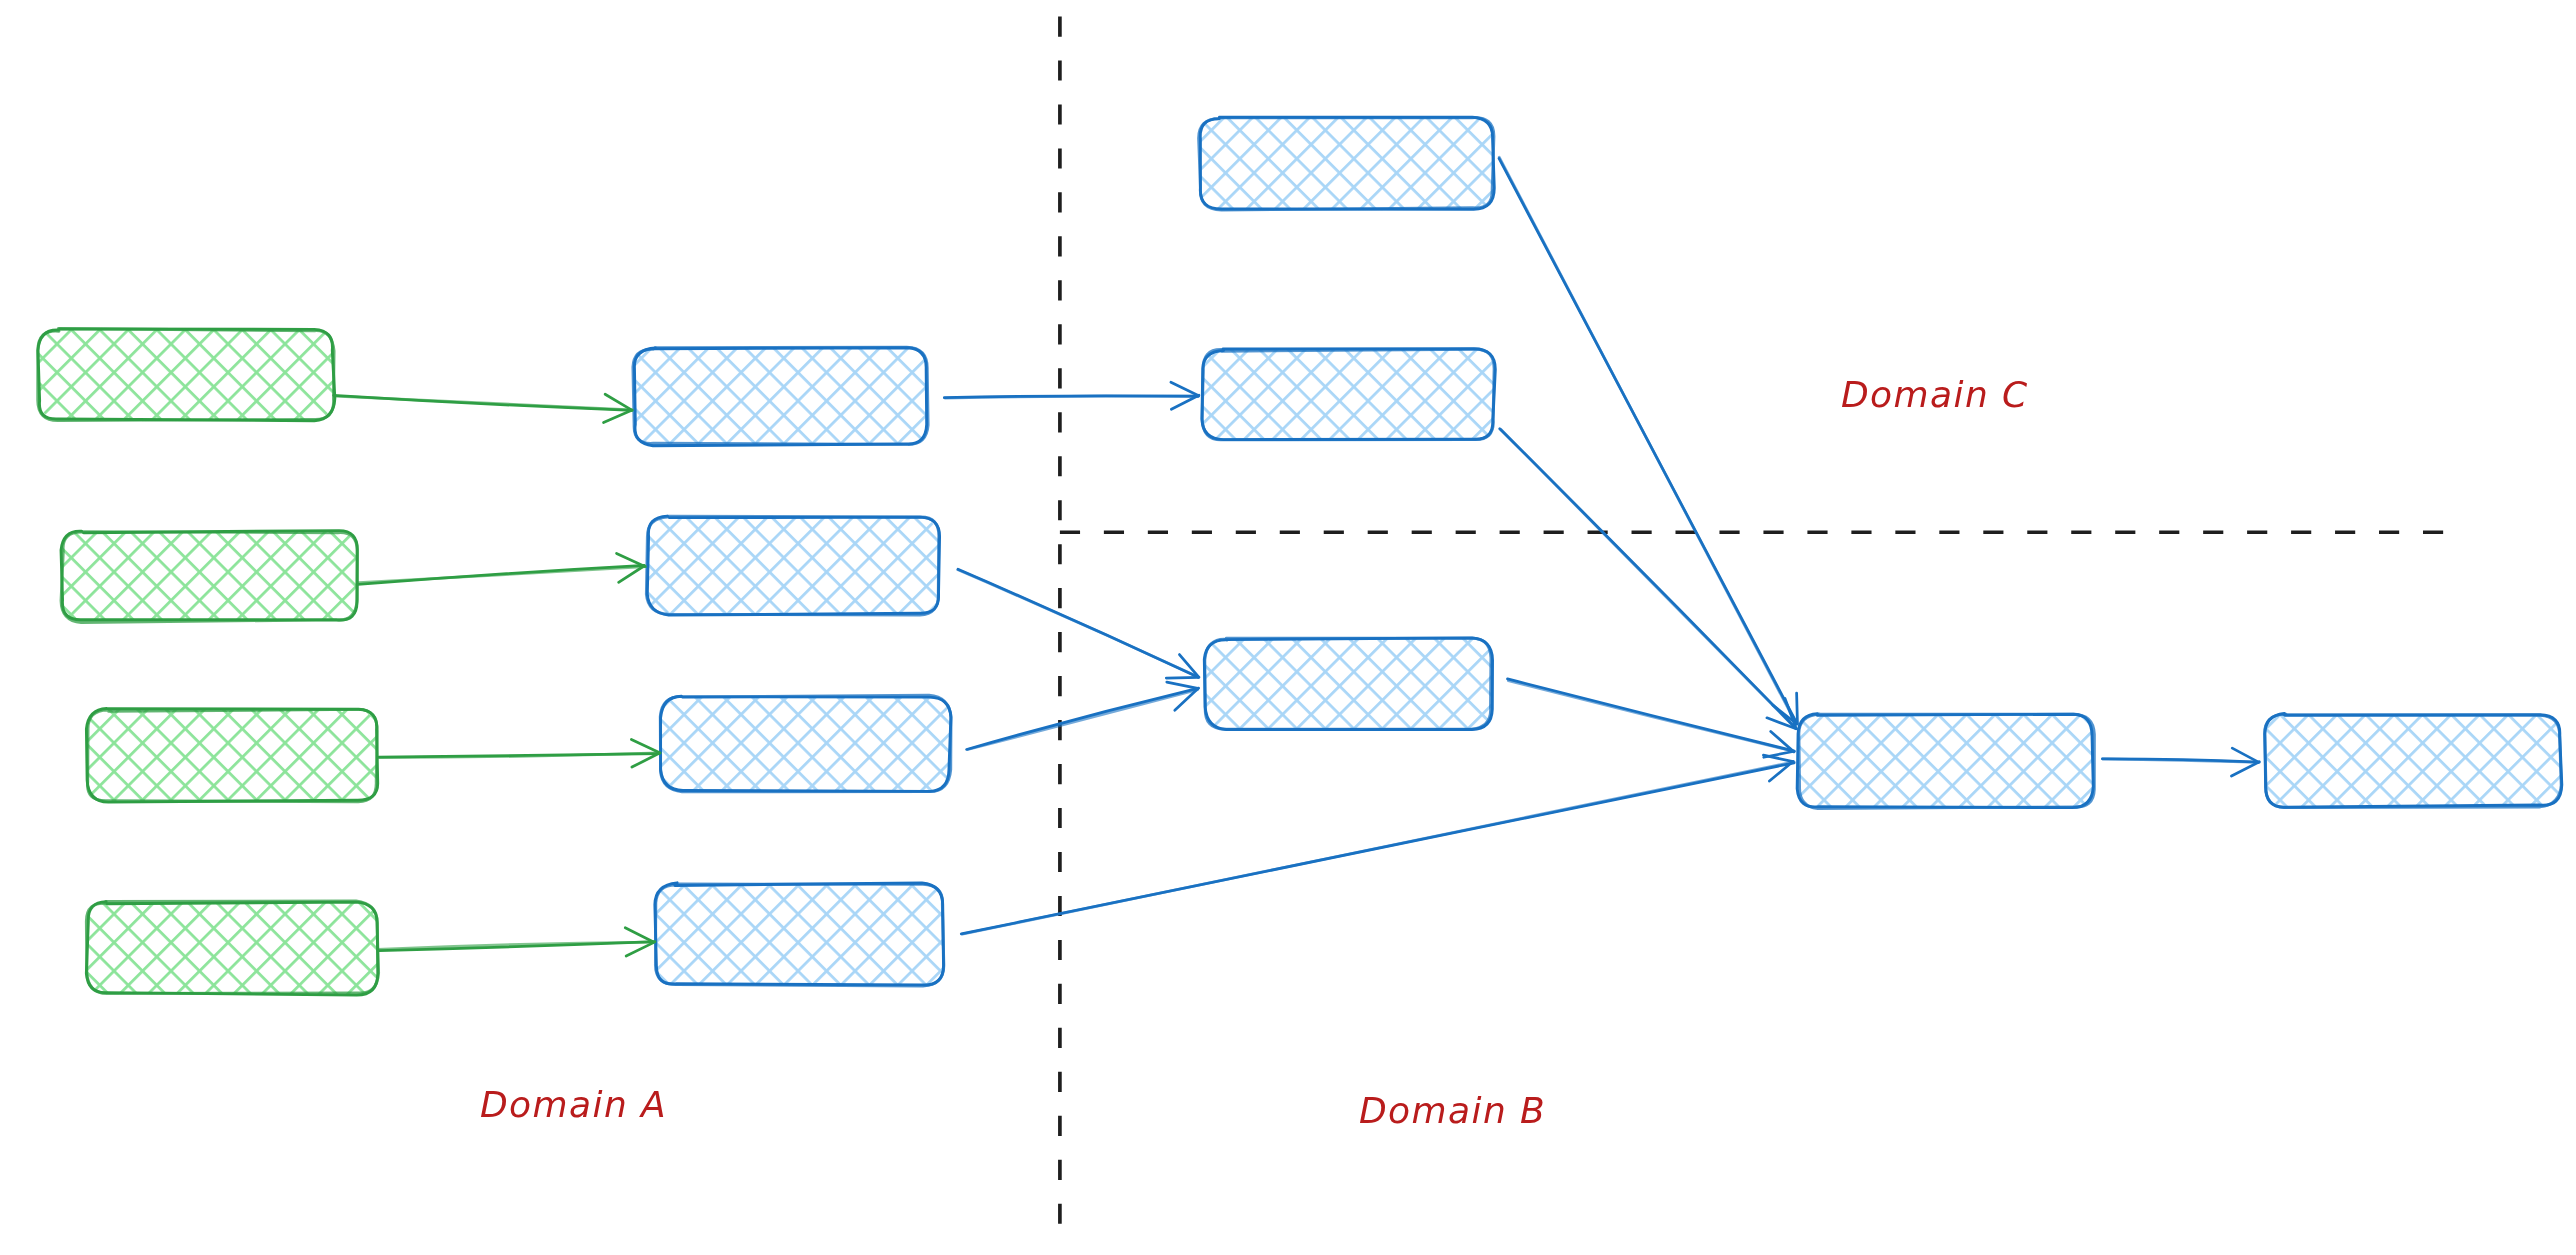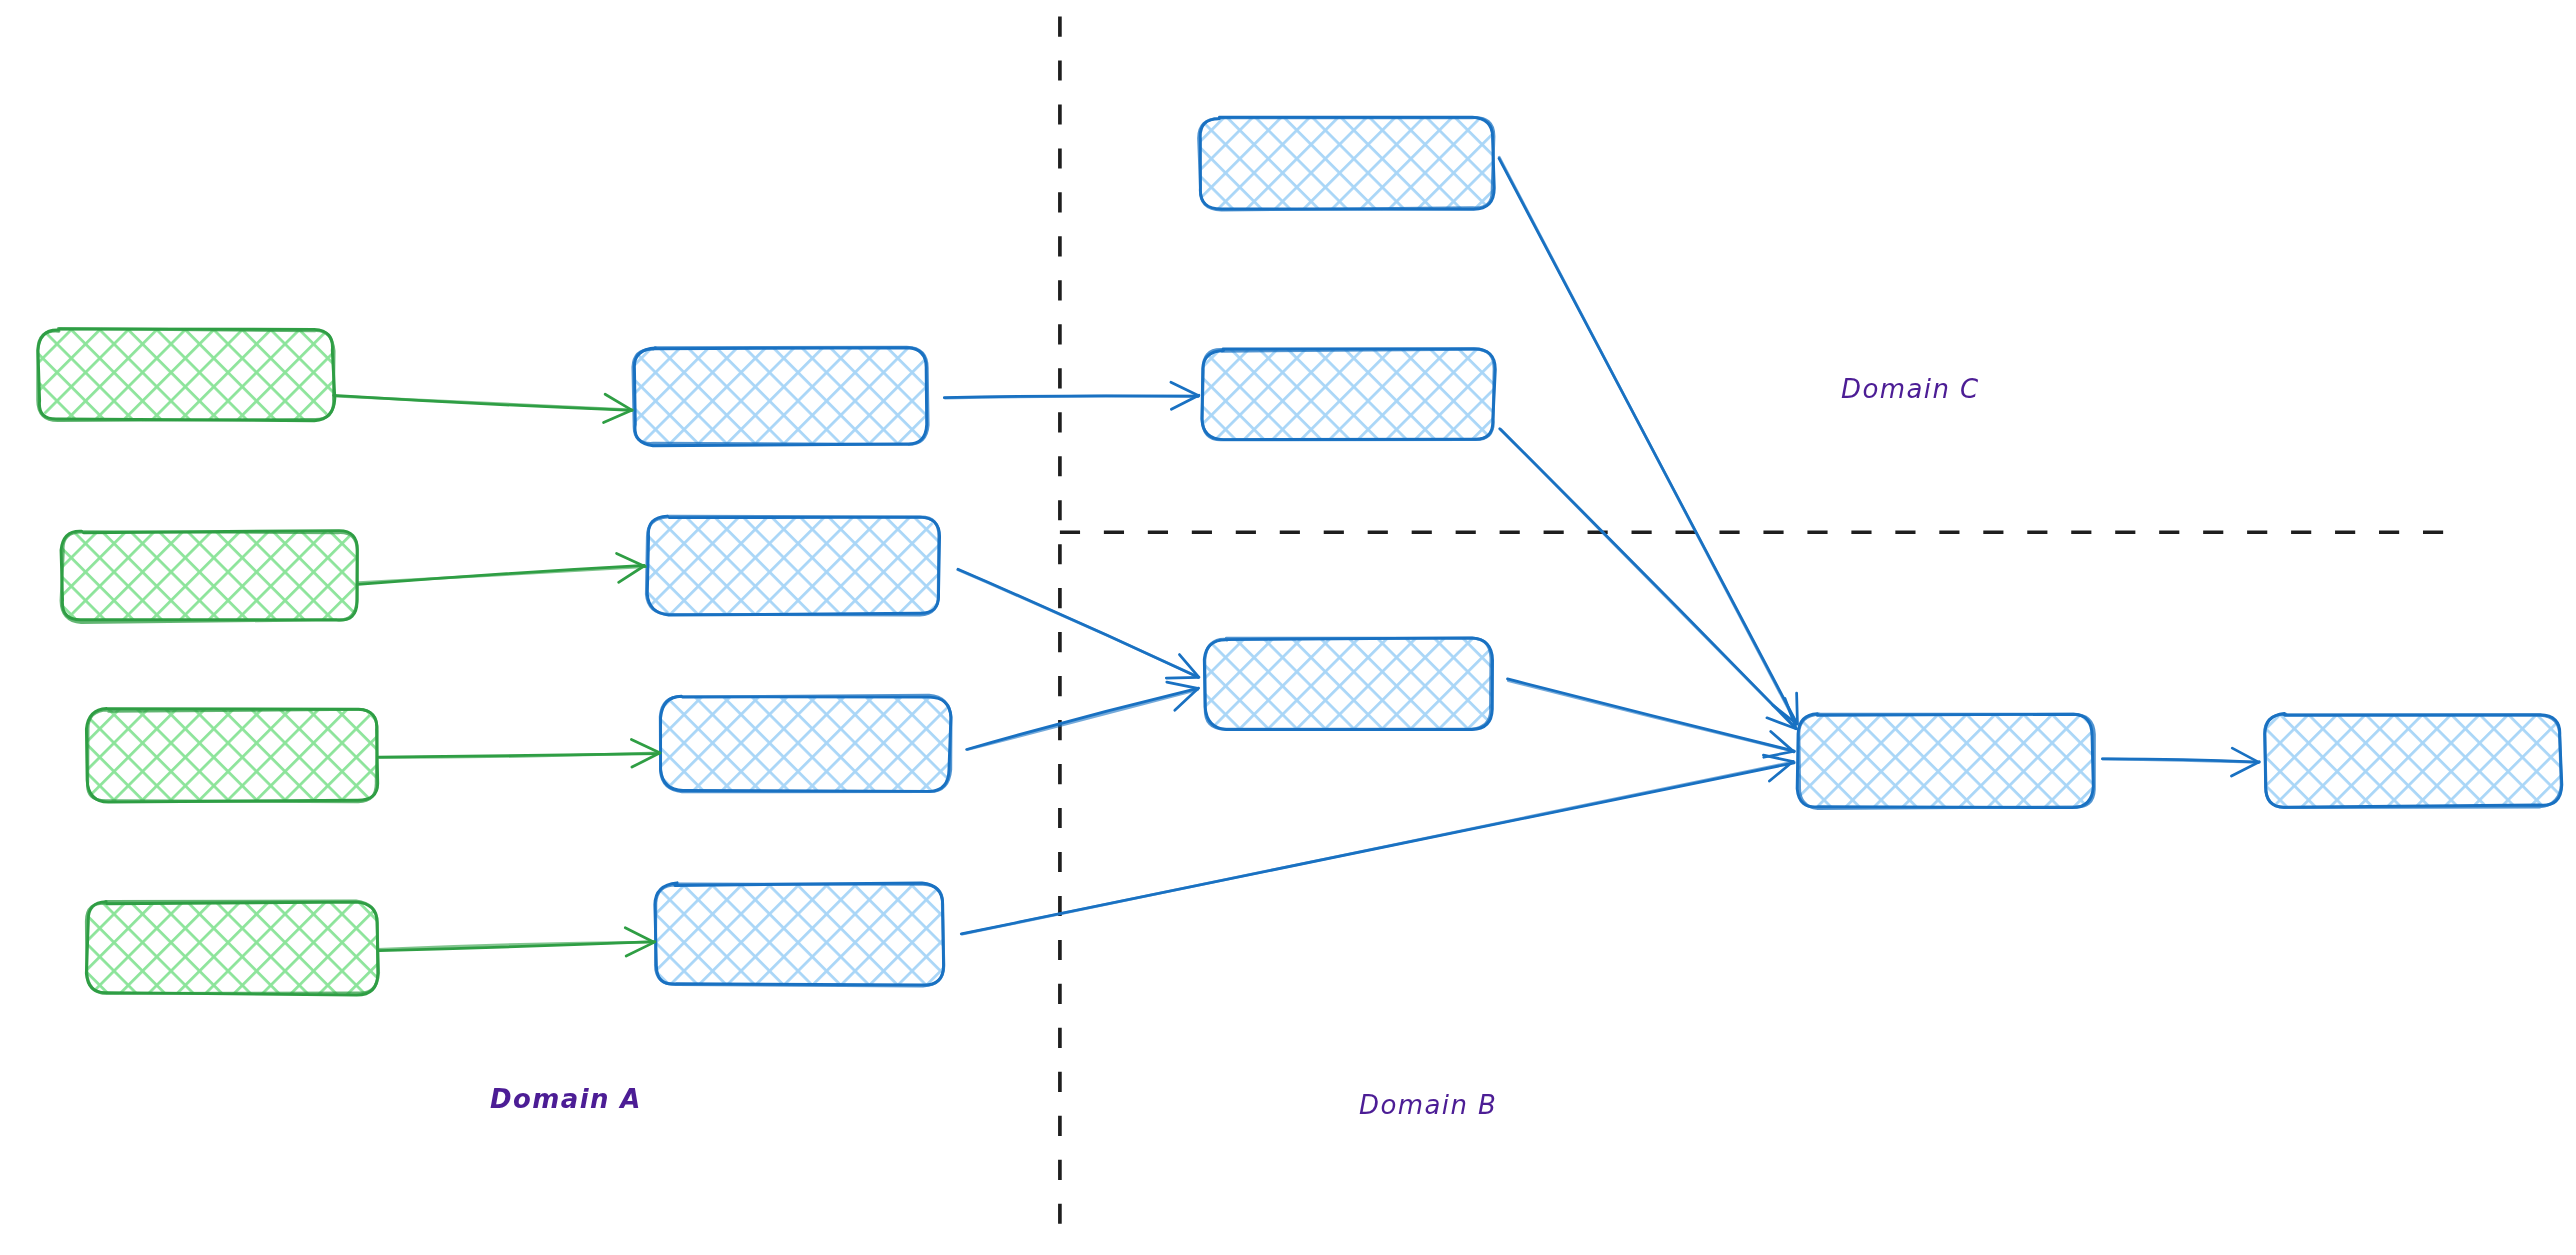--- a/index.html
+++ b/index.html
@@ -23,24 +23,24 @@
   #scene {
     position: absolute;
     left: 0;
     top: 0;
     width: 2576px;
     height: 1255px;
   }
   .domain-label {
     position: absolute;
     font-family: "DejaVu Sans", sans-serif;
-    font-size: 26px;
+    font-size: 36px;
     font-style: italic;
     letter-spacing: 1.4px;
-    color: #4c1d95;
+    color: #b91c1c;
     white-space: nowrap;
     -webkit-font-smoothing: antialiased;
   }
 </style>
 </head>
 <body>
 
 <div id="canvas">
   <svg id="scene" viewBox="0 0 2812 1370" xmlns="http://www.w3.org/2000/svg">
     <defs>
@@ -239,17 +239,17 @@
         </g>
         <g>
           <path d="M 2295.0187128787015 828.4015927321285 Q 2378.9157686240114 828.2616855508004 2465.4647812845487 831.8513570431859" fill="none" stroke="#1971c2" stroke-width="3" stroke-linecap="round" opacity="1"></path>
           <path d="M 2295.1488907342537 828.4980223185839 Q 2382.468890907694 829.8289916528524 2466.1378376489215 832.3352282053489" fill="none" stroke="#1971c2" stroke-width="3" stroke-linecap="round" opacity="0.6"></path>
           <path d="M 2466.3763422017805 831.5973833085957 L 2435.931638436231 847.166377074933" fill="none" stroke="#1971c2" stroke-width="3" stroke-linecap="round"></path>
           <path d="M 2465.3984643937083 831.9446398261676 L 2436.7584021361035 816.696613257227" fill="none" stroke="#1971c2" stroke-width="3" stroke-linecap="round"></path>
         </g>
       </g>
   </svg>
 
-  <div class="domain-label" id="label-a" style="left: 490px; top: 1084px; font-weight: bold;">Domain A</div>
+  <div class="domain-label" id="label-a" style="left: 480px; top: 1084px;">Domain A</div>
   <div class="domain-label" id="label-b" style="left: 1359px; top: 1090px; font-style: italic;">Domain B</div>
   <div class="domain-label" id="label-c" style="left: 1841px; top: 374px;">Domain C</div>
 </div>
 
 
 </body></html>

